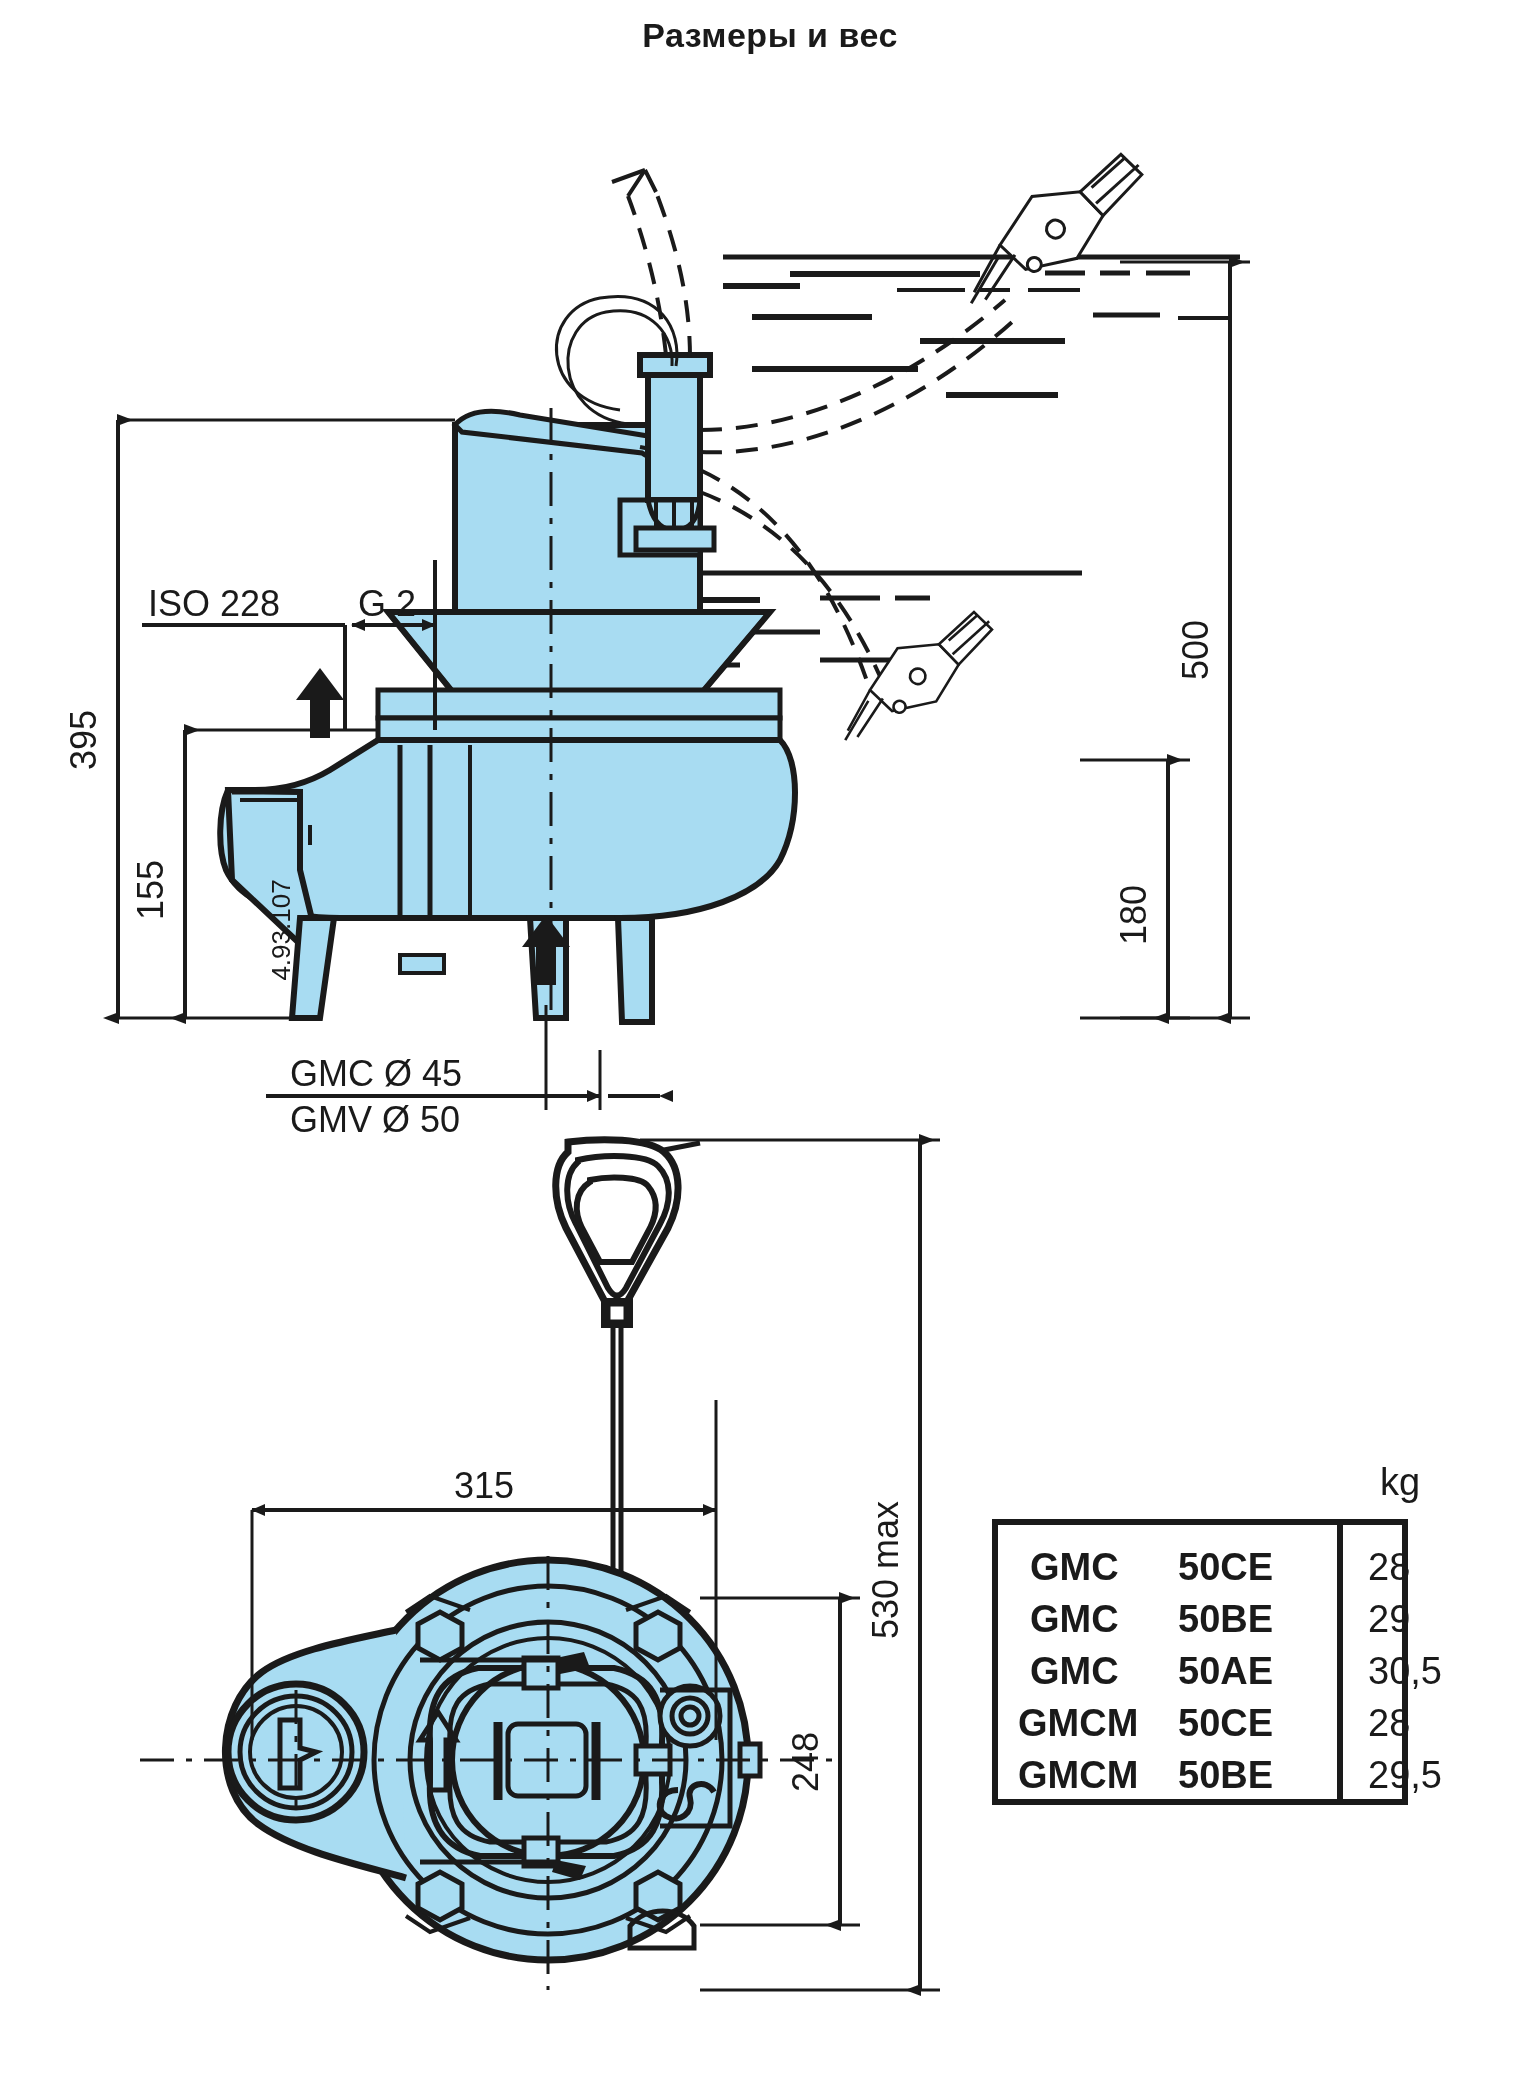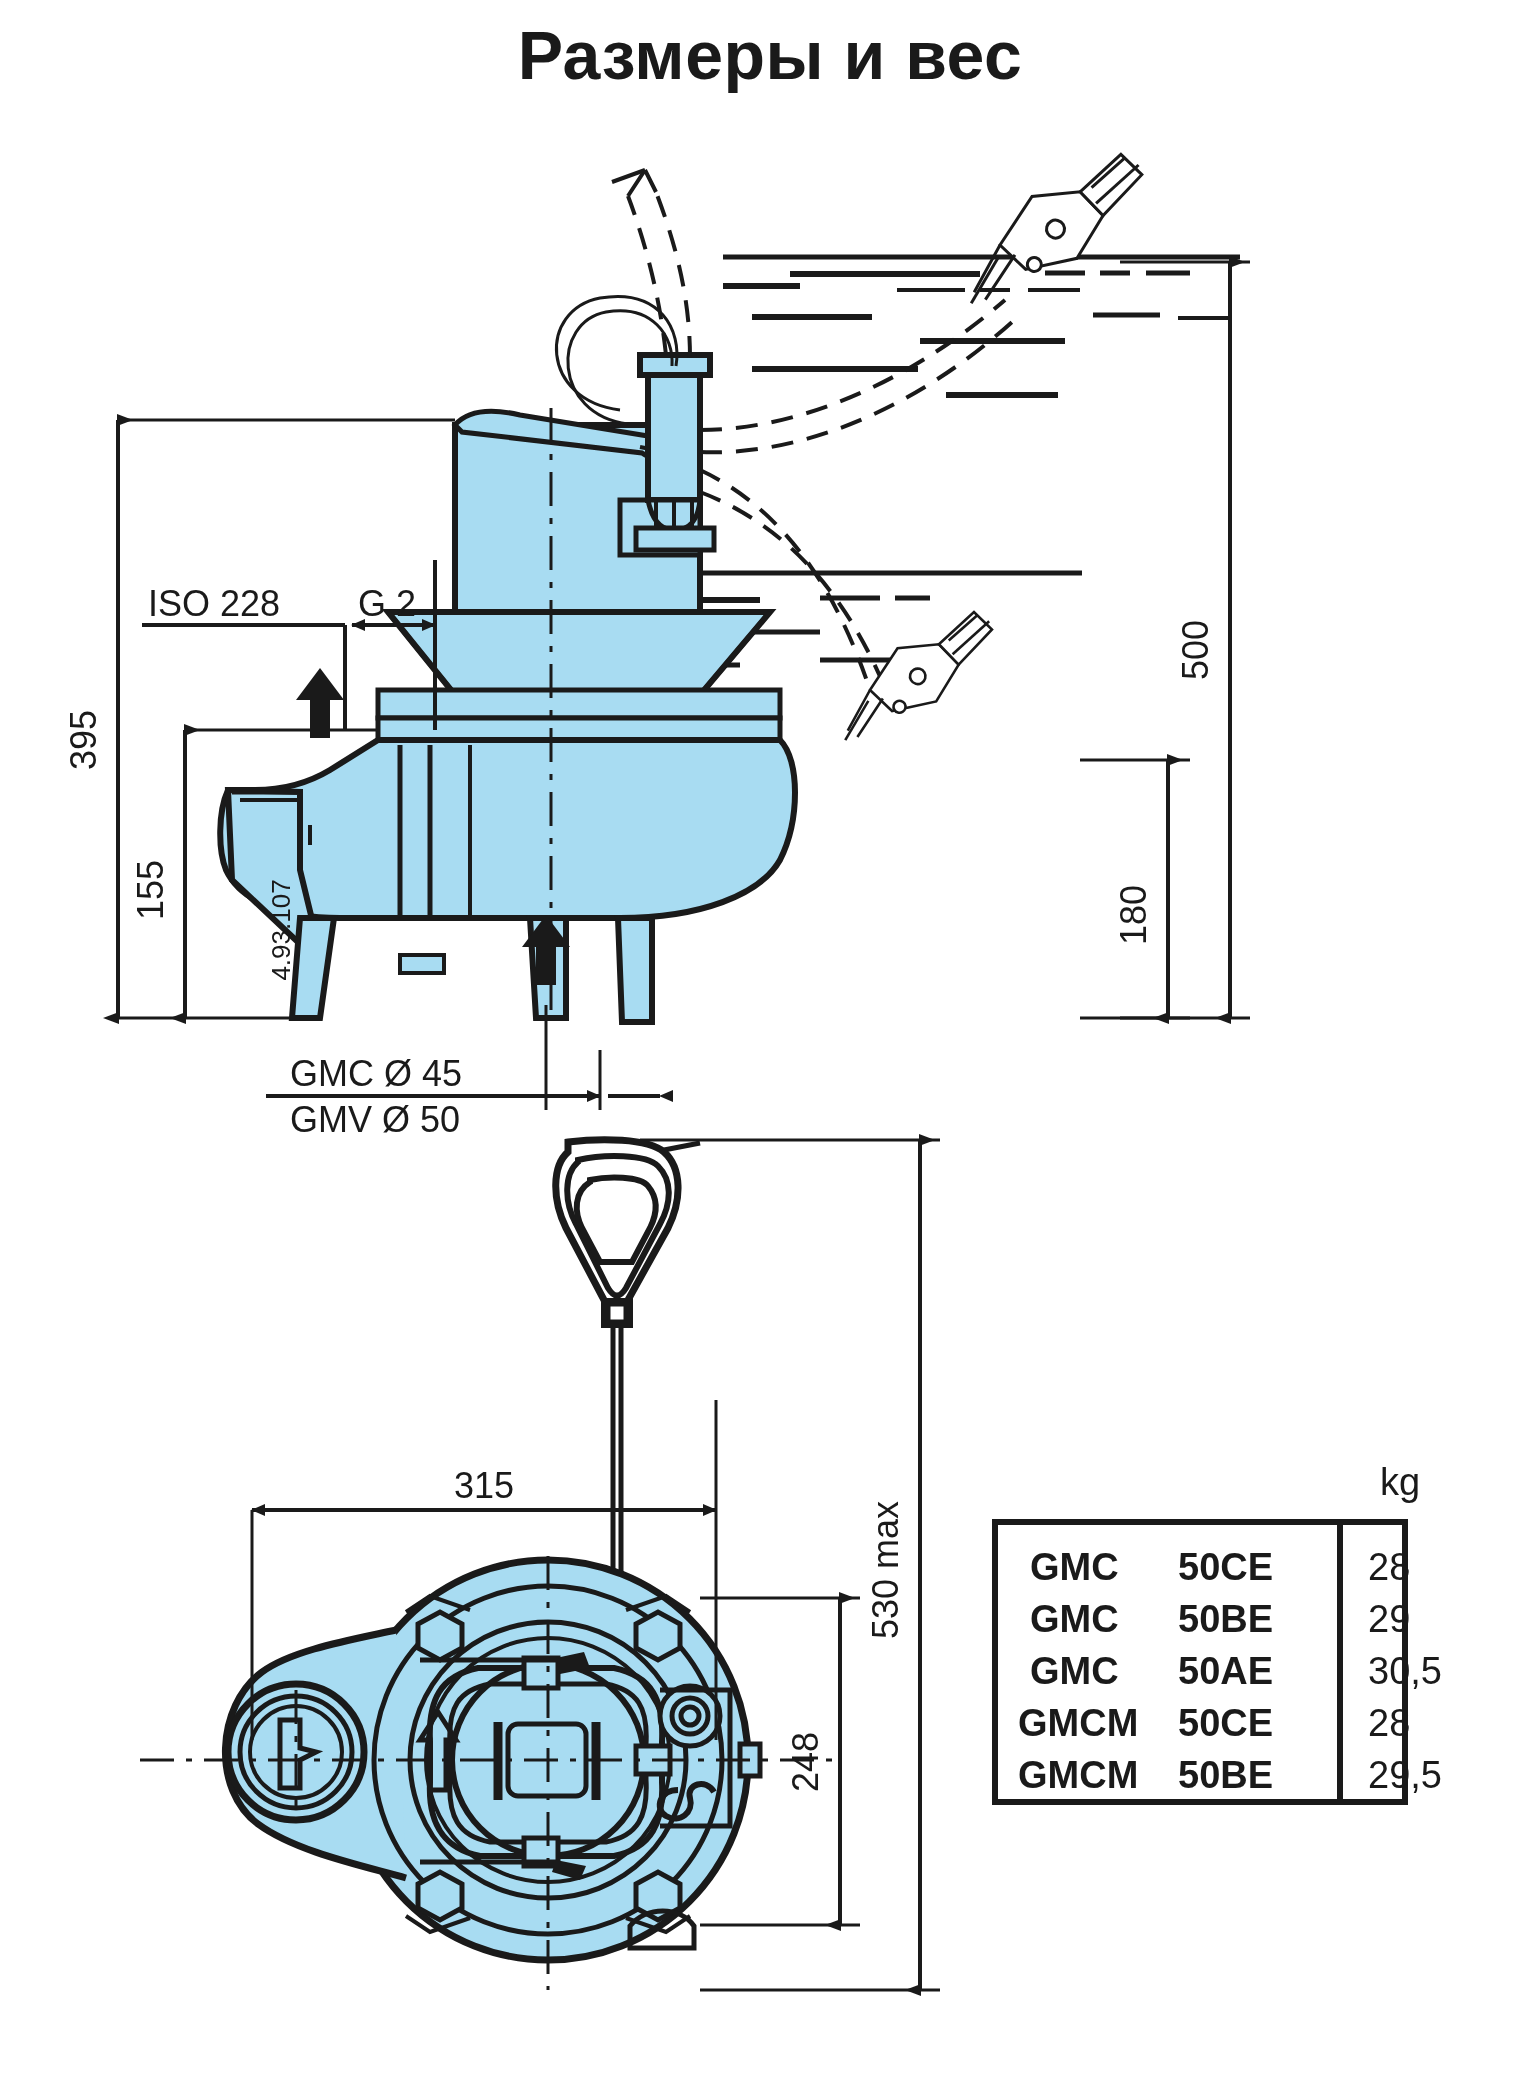--- a/index.html
+++ b/index.html
@@ -1,20 +1,20 @@
 <!DOCTYPE html>
 <html><head>
 <meta charset="utf-8">
 <style>
   html,body{margin:0;padding:0;background:#fff;}
   body{width:1540px;height:2076px;position:relative;
        font-family:"Liberation Sans","DejaVu Sans",sans-serif;color:#1a1a1a;overflow:hidden;}
   #page{position:absolute;inset:0;width:1540px;height:2076px;}
   .title{position:absolute;top:16px;left:0;width:1540px;text-align:center;
-         font-size:68px;font-weight:bold;letter-spacing:0.5px;}
+         font-size:34px;font-weight:bold;letter-spacing:0.5px;}
   svg.draw{position:absolute;top:0;left:0;width:1540px;height:2076px;}
   
   .dim{font-family:"Liberation Sans","DejaVu Sans",sans-serif;font-size:36px;fill:#1a1a1a;}
   .dimsm{font-family:"Liberation Sans","DejaVu Sans",sans-serif;font-size:26px;fill:#1a1a1a;}
   .tblhdr{font-family:"Liberation Sans","DejaVu Sans",sans-serif;font-size:38px;fill:#1a1a1a;}
   .tblmodel{font-family:"Liberation Sans","DejaVu Sans",sans-serif;font-size:38px;font-weight:bold;fill:#1a1a1a;}
   .tblval{font-family:"Liberation Sans","DejaVu Sans",sans-serif;font-size:38px;fill:#1a1a1a;}
 </style>
 </head>
 <body>

